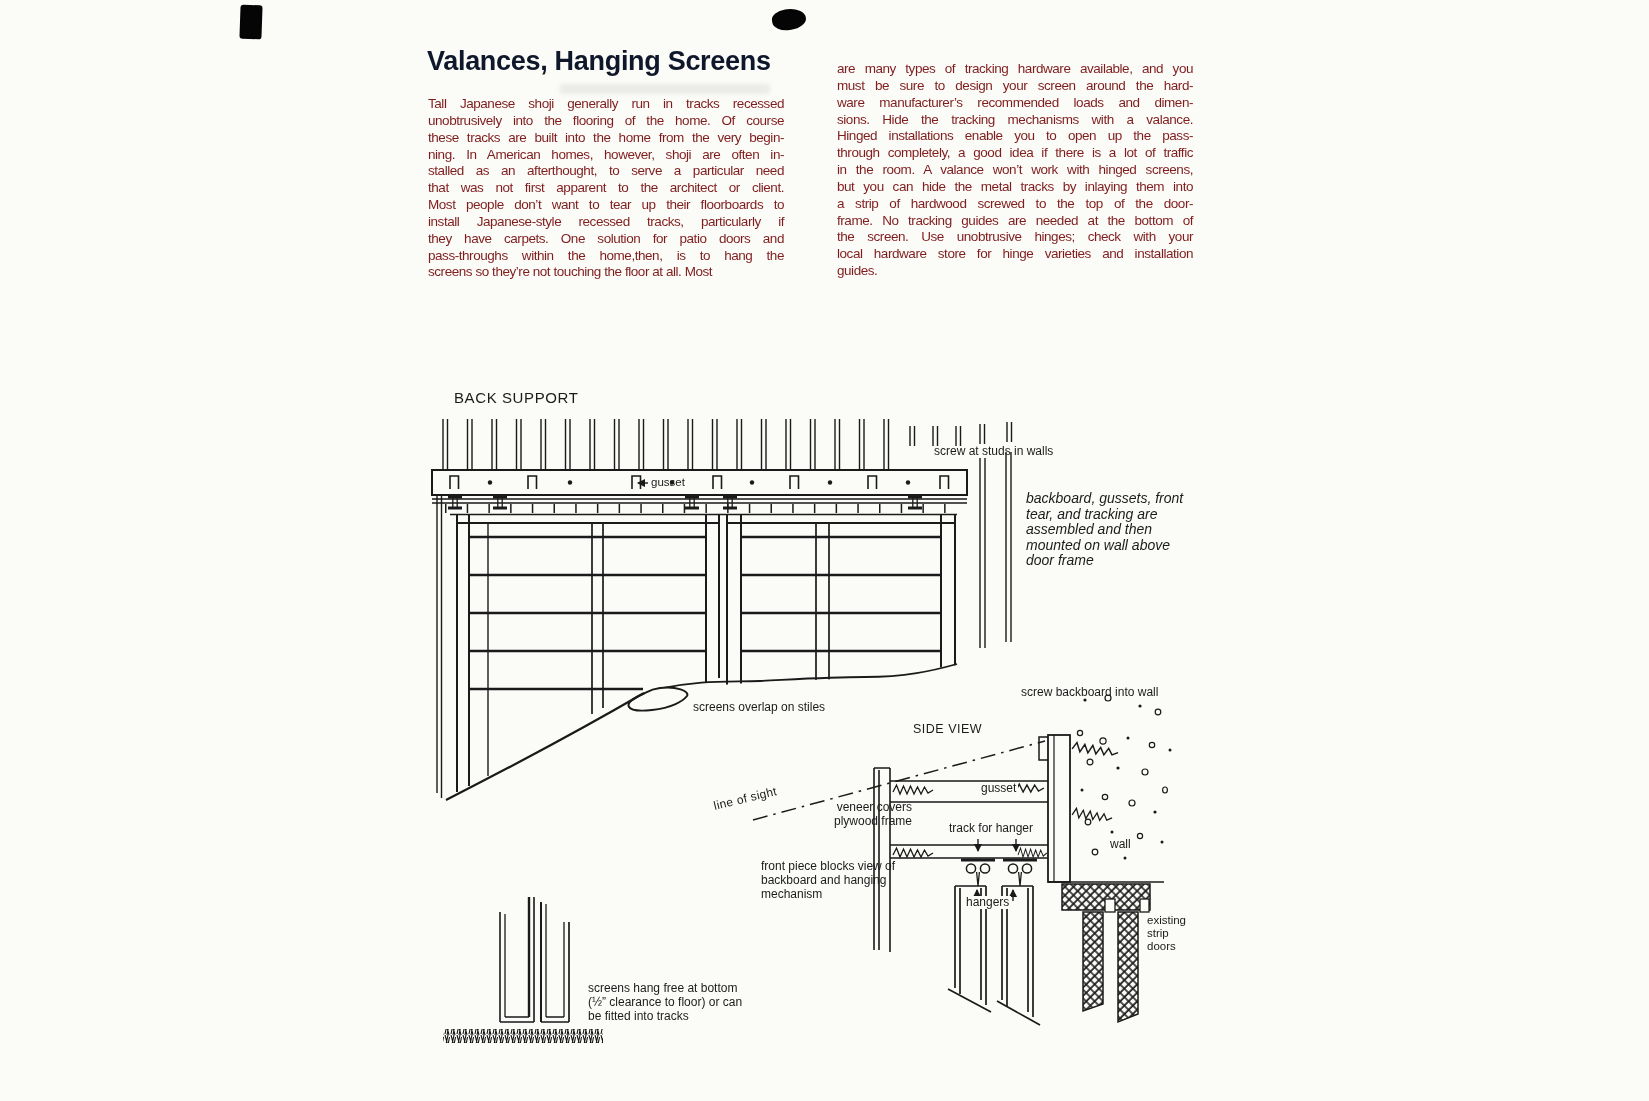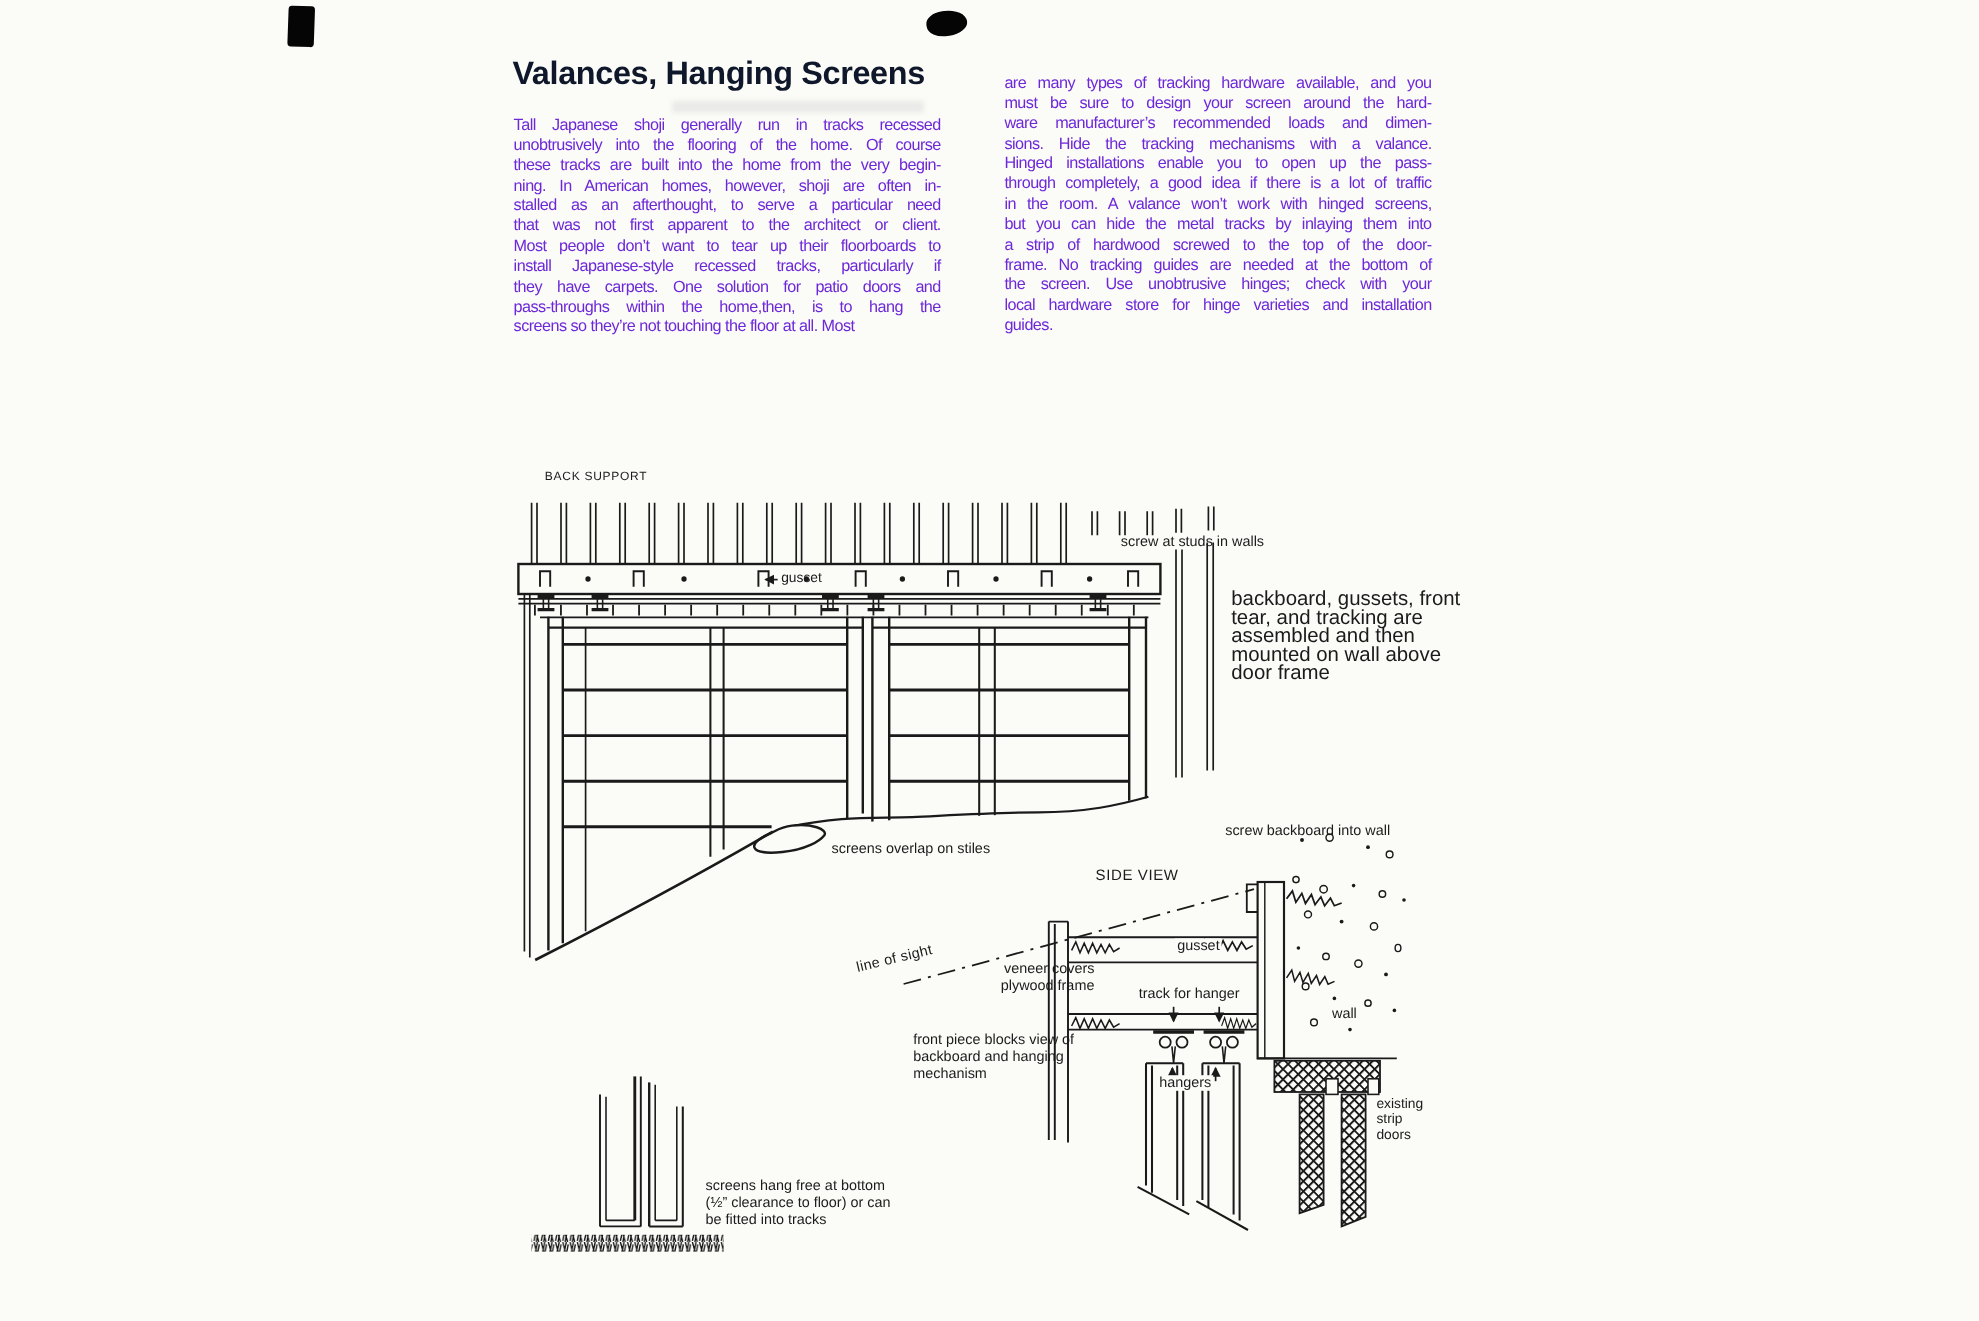--- a/index.html
+++ b/index.html
@@ -15,28 +15,28 @@
     color:#1b1b1b;white-space:nowrap;font-size:12px;line-height:13px;
   }
   .title{
     position:absolute;left:427px;top:46px;
     font-size:27px;font-weight:bold;letter-spacing:-0.3px;color:#0f172a;
     transform:scaleX(1.0);
   }
   .bodycol{
     position:absolute;width:356px;
     font-size:13.5px;line-height:16.85px;letter-spacing:-0.45px;
-    color:#6d28d9;
+    color:#7f1d1d;
   }
   .bodycol>div{text-align:justify;text-align-last:justify;height:16.85px;overflow:visible}
   .bodycol.para-ends>div:last-child{text-align-last:left}
   .leftcol{left:428px;top:96px}
   .rightcol{left:837px;top:61px}
   .lines>div{white-space:nowrap}
-  .note-italic{font-size:17px;line-height:15.6px;letter-spacing:0}
+  .note-italic{font-style:italic;font-size:14px;line-height:15.6px;letter-spacing:0}
   .wbg{background:#fbfbf8;padding:0 2px}
   .smudge{position:absolute;background:#050505}
   .graysmudge{position:absolute;background:rgba(160,160,160,.18);filter:blur(2px)}
 </style>
 </head>
 <body>
 
 <div class="page">
 
   <div class="smudge" style="left:240px;top:5px;width:22px;height:34px;border-radius:3px;transform:rotate(2deg)"></div>
@@ -249,21 +249,21 @@
       <path d="M500,912 V1022 M534,897 V1022 M500,1022 H534" stroke-width="1.6"></path>
       <path d="M529,897 V1017" stroke-width="2.4"></path>
       <path d="M505,914 V1017 M505,1017 H529" stroke-width="1.3"></path>
       <path d="M541,902 V1022" stroke-width="2"></path>
       <path d="M569,922 V1022 M541,1022 H569" stroke-width="1.7"></path>
       <path d="M546,904 V1017 M564,922 V1017 M546,1017 H564" stroke-width="1.3"></path>
       <rect x="443" y="1029" width="160" height="14" fill="url(#scr)" stroke="none"></rect>
     </g>
   </svg>
 
-  <div class="lbl" style="left:454px;top:391px;font-size:10px;letter-spacing:.6px">BACK SUPPORT</div>
+  <div class="lbl" style="left:454px;top:391px;font-size:15px;letter-spacing:.6px">BACK SUPPORT</div>
 
   <div class="lbl" style="left:934px;top:445px">screw at studs in walls</div>
 
   <div class="lbl" style="left:651px;top:476px;font-size:11.5px">gusset</div>
 
   <div class="lbl lines note-italic" style="left:1026px;top:491px">
       <div>backboard, gussets, front</div>
       <div>tear, and tracking are</div>
       <div>assembled and then</div>
       <div>mounted on wall above</div>

